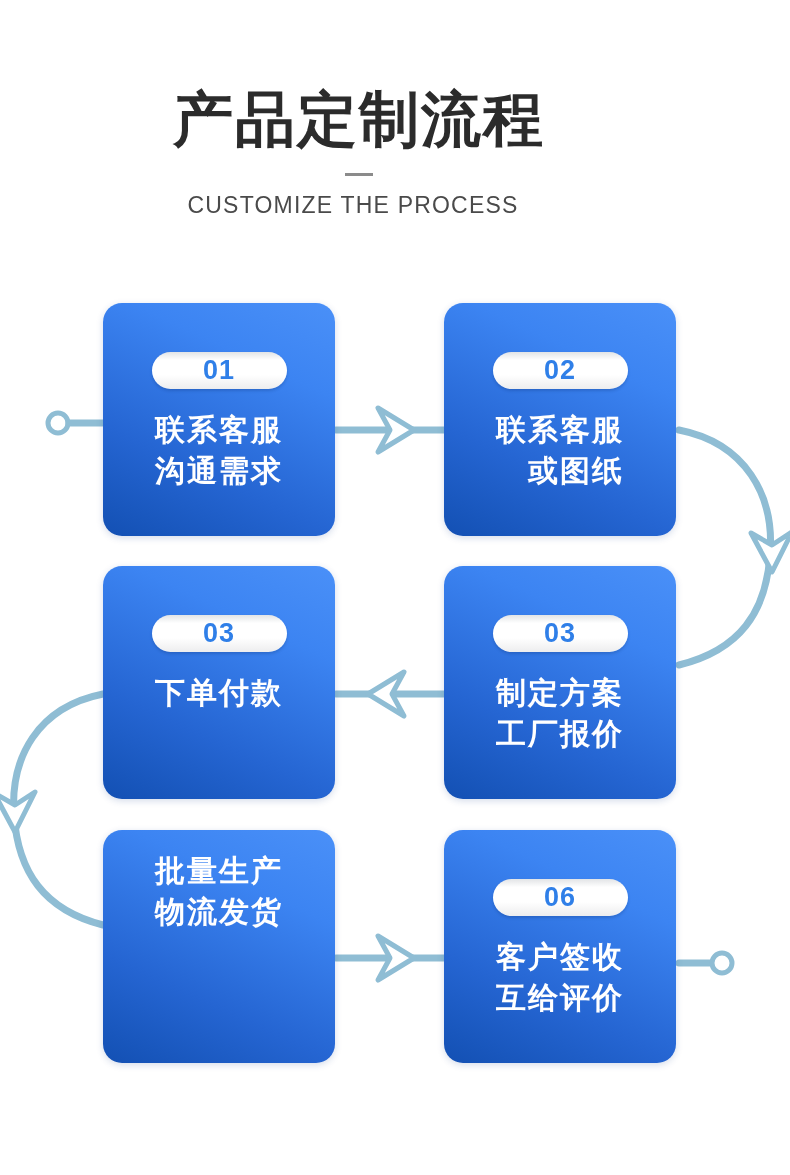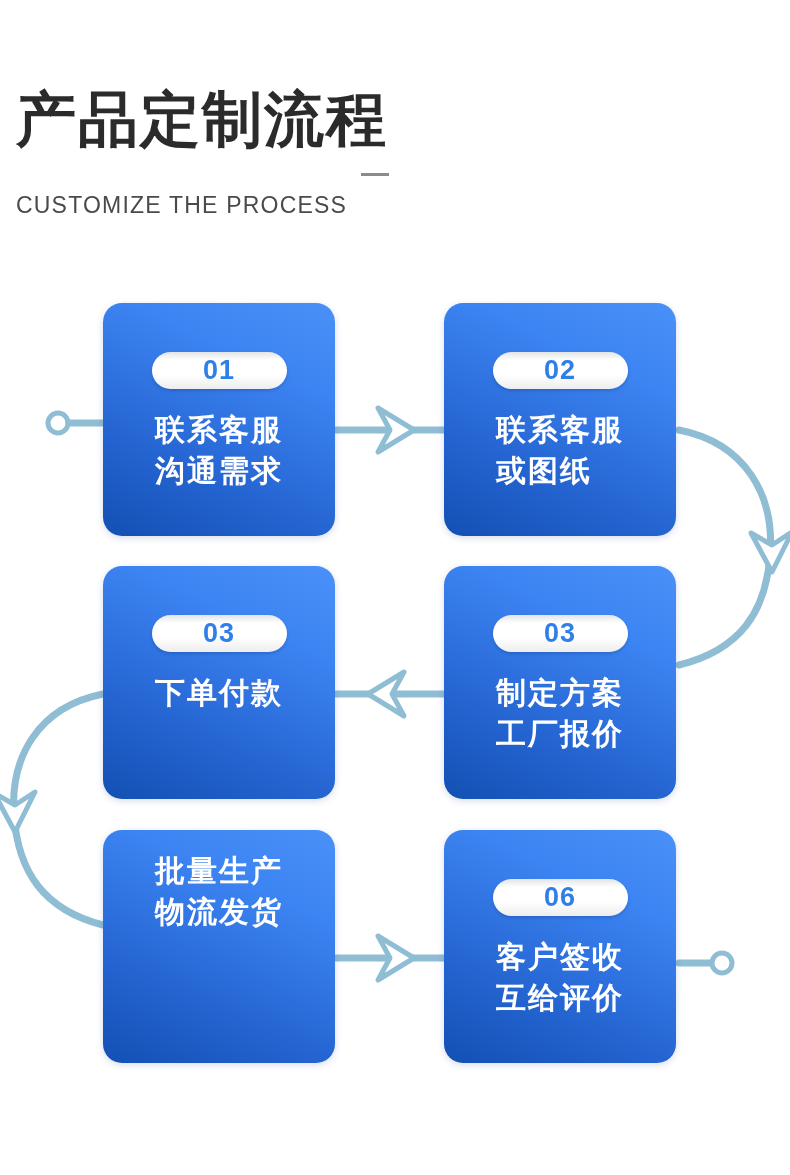--- a/index.html
+++ b/index.html
@@ -13,22 +13,23 @@
     position: relative;
     overflow: hidden;
     font-family: "Liberation Sans", "DejaVu Sans", sans-serif;
     -webkit-font-smoothing: antialiased;
   }
 
   
   .header {
     position: absolute;
     top: 0;
-    left: 16px;
+    left: 0;
     width: 718px;
+    text-align: center;
   }
   .page-title {
     margin: 0;
     padding-top: 88px;
     font-size: 60px;
     line-height: 1.05;
     font-weight: bold;
     color: #2b2b2b;
     letter-spacing: 2px;
     font-family: "Liberation Sans", "DejaVu Sans", sans-serif;
@@ -98,21 +99,21 @@
     font-size: 27px;
     font-weight: bold;
     color: #2f7fe8;
     letter-spacing: 1px;
     line-height: 1;
     font-family: "Liberation Sans", "DejaVu Sans", sans-serif;
   }
 
   .card-text {
     margin-top: 20px;
-    text-align: left;
+    text-align: right;
     color: #ffffff;
     font-size: 30px;
     font-weight: bold;
     line-height: 1.38;
     letter-spacing: 2px;
     font-family: "Liberation Sans", "DejaVu Sans", sans-serif;
   }
   .card-text .line { display: block; }
 </style>
 </head>

